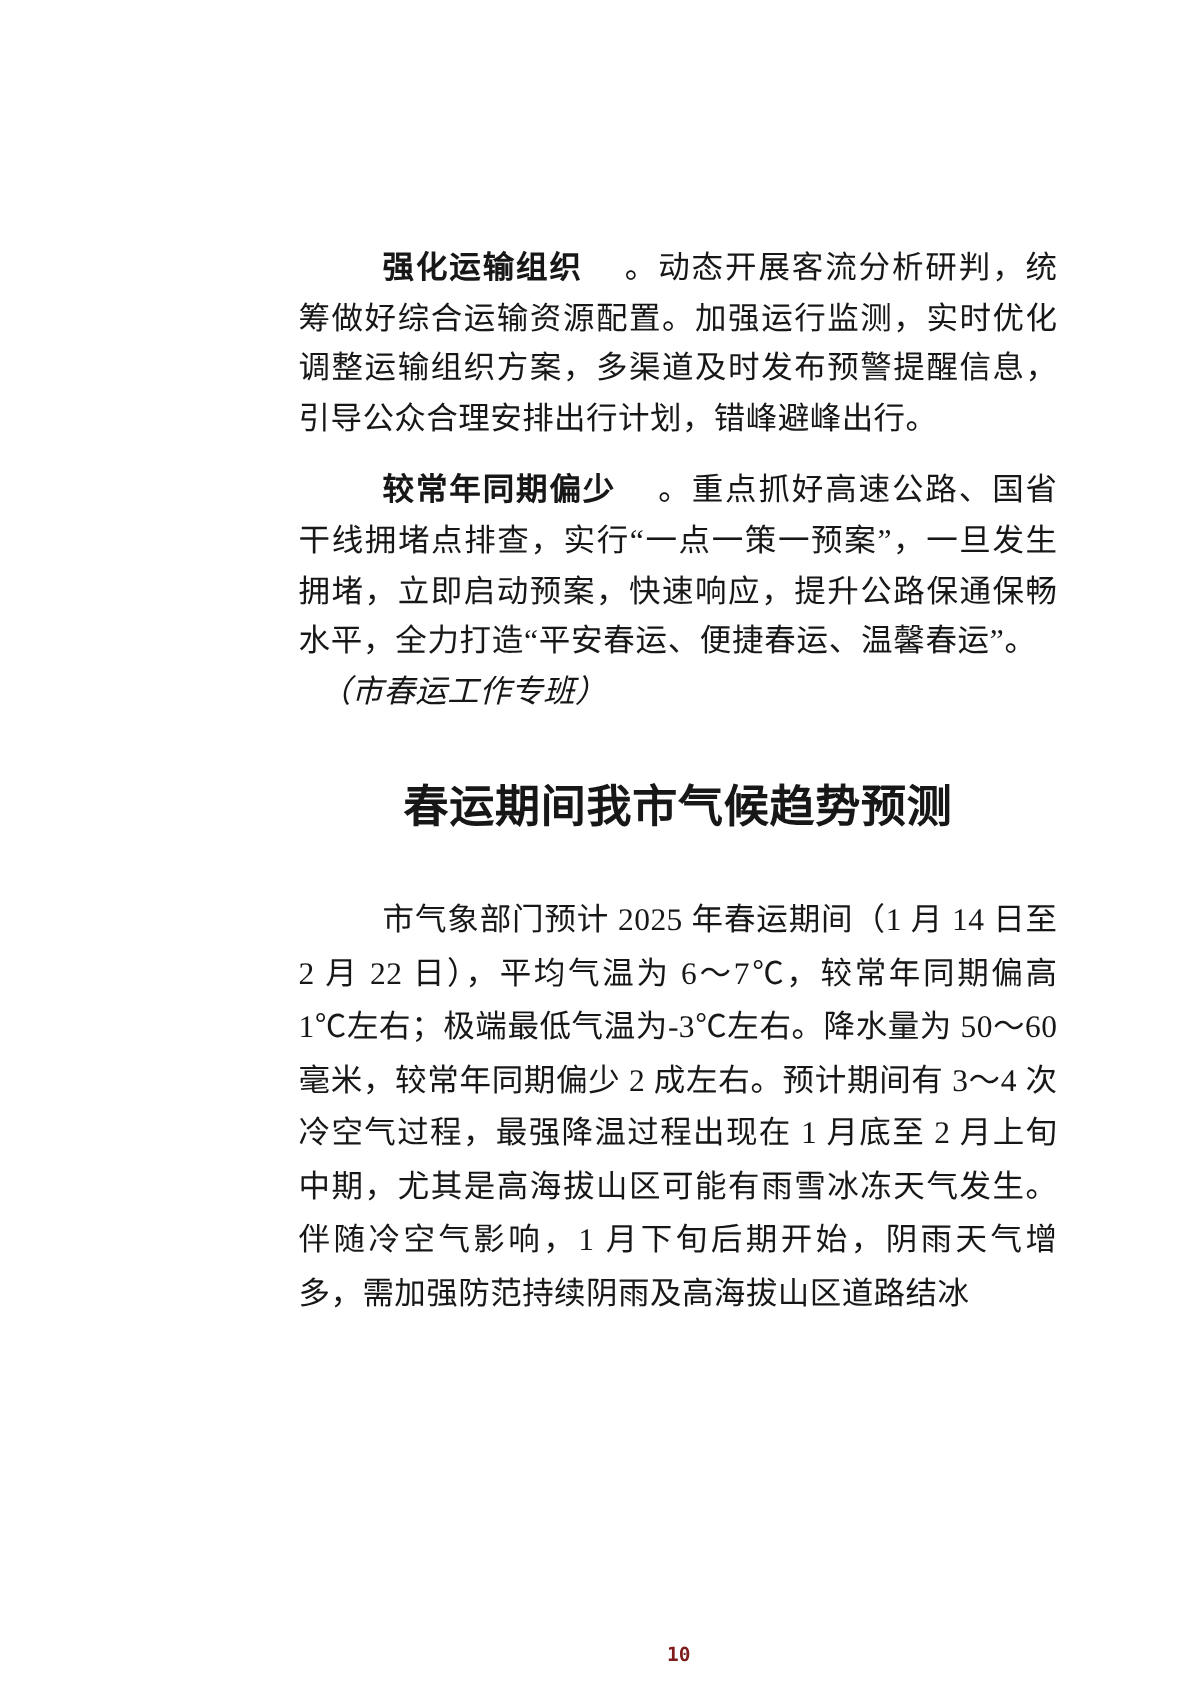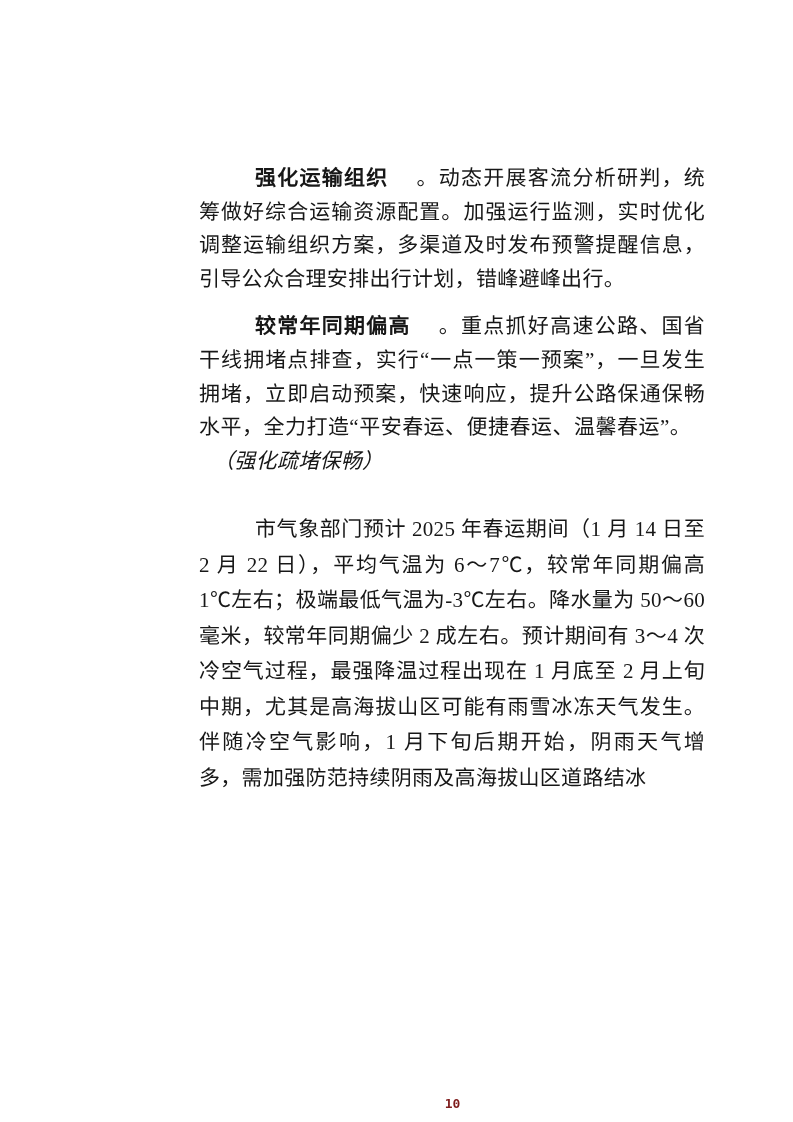--- a/index.html
+++ b/index.html
@@ -76,23 +76,24 @@
 </head>
 <body>
 
 <div class="page">
   <div class="content">
 
     <section>
       <p class="para"><span class="lead">强化运输组织</span><span>。动态开展客流分析研判，统筹做好综合运输资源配置。加强运行监测，实时优化调整运输组织方案，多渠道及时发布预警提醒信息，引导公众合理安排出行计划，错峰避峰出行。</span></p>
 
 
-      <p class="para"><span class="lead">较常年同期偏高</span><span>。重点抓好高速公路、国省干线拥堵点排查，实行“一点一策一预案”，一旦发生拥堵，立即启动预案，快速响应，提升公路保通保畅水平，全力打造“平安春运、便捷春运、温馨春运”。</span><span class="attribution">（强化疏堵保畅）</span></p>
+      <p class="para"><span class="lead">较常年同期偏少</span><span>。重点抓好高速公路、国省干线拥堵点排查，实行“一点一策一预案”，一旦发生拥堵，立即启动预案，快速响应，提升公路保通保畅水平，全力打造“平安春运、便捷春运、温馨春运”。</span><span class="attribution">（市春运工作专班）</span></p>
     </section>
 
+    <h1 class="section-heading">春运期间我市气候趋势预测</h1>
 
     <section class="section2">
       <p class="para"><span>市气象部门预计 2025 年春运期间（1 月 14 日至 2 月 22 日），平均气温为 6～7℃，较常年同期偏高 1℃左右；极端最低气温为-3℃左右。降水量为 50～60 毫米，较常年同期偏少 2 成左右。预计期间有 3～4 次冷空气过程，最强降温过程出现在 1 月底至 2 月上旬中期，尤其是高海拔山区可能有雨雪冰冻天气发生。伴随冷空气影响，1 月下旬后期开始，阴雨天气增多，需加强防范持续阴雨及高海拔山区道路结冰</span></p>
     </section>
 
   </div>
 
   <div class="page-number">10</div>
 </div>
 

